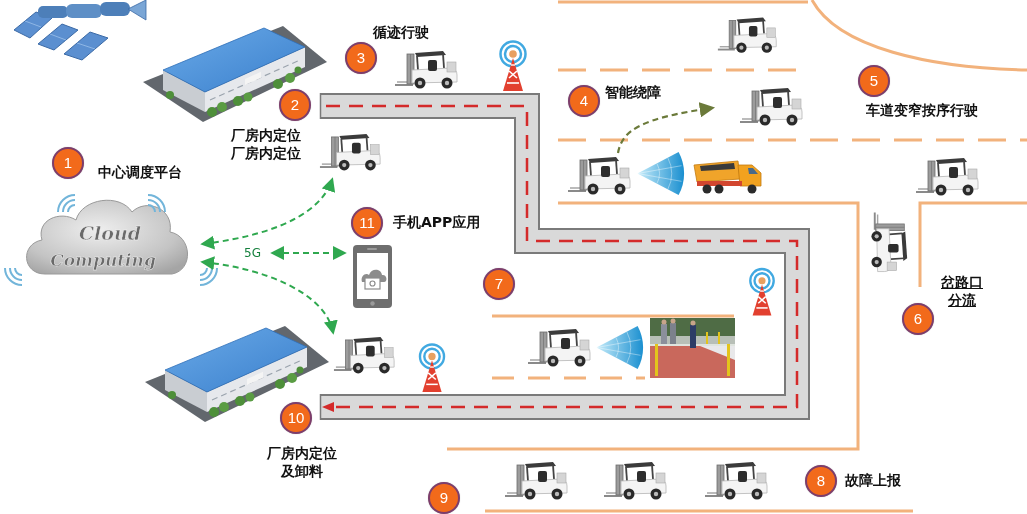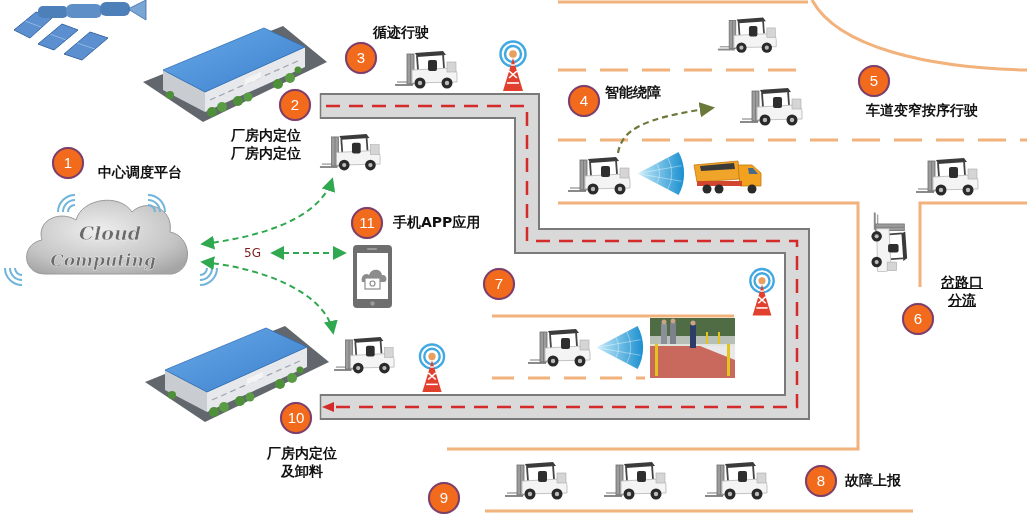--- a/index.html
+++ b/index.html
@@ -7,21 +7,21 @@
             font-family:"DejaVu Sans", "Liberation Sans", sans-serif; }
   #gfx { position:absolute; left:0; top:0; width:1027px; height:514px; }
   .badge { position:absolute; width:28px; height:28px; border-radius:50%;
            background:#f26a1b; border:2px solid #7d3d6b; color:#ffffff;
            font-family:"Liberation Sans", sans-serif; font-size:15px; line-height:28px;
            text-align:center; box-shadow:0 0 1px rgba(0,0,0,0.3); }
   .label { position:absolute; color:#111111; font-weight:bold; font-size:14px; line-height:18px;
            white-space:nowrap; font-family:"DejaVu Sans", sans-serif; }
   .label.center { text-align:center; }
   .label span { display:block; }
-  .net { position:absolute; color:#7f1d1d; font-size:12px; font-family:"DejaVu Sans", sans-serif; }
+  .net { position:absolute; color:#15803d; font-size:12px; font-family:"DejaVu Sans", sans-serif; }
 </style>
 </head>
 <body>
 
 <div id="canvas">
 
 <svg id="gfx" viewBox="0 0 1027 514" xmlns="http://www.w3.org/2000/svg">
   <defs>
     <symbol id="fk" viewBox="0 0 68 42">
       <line x1="2" y1="37" x2="20" y2="37" stroke="#8a8a8a" stroke-width="2"></line>

